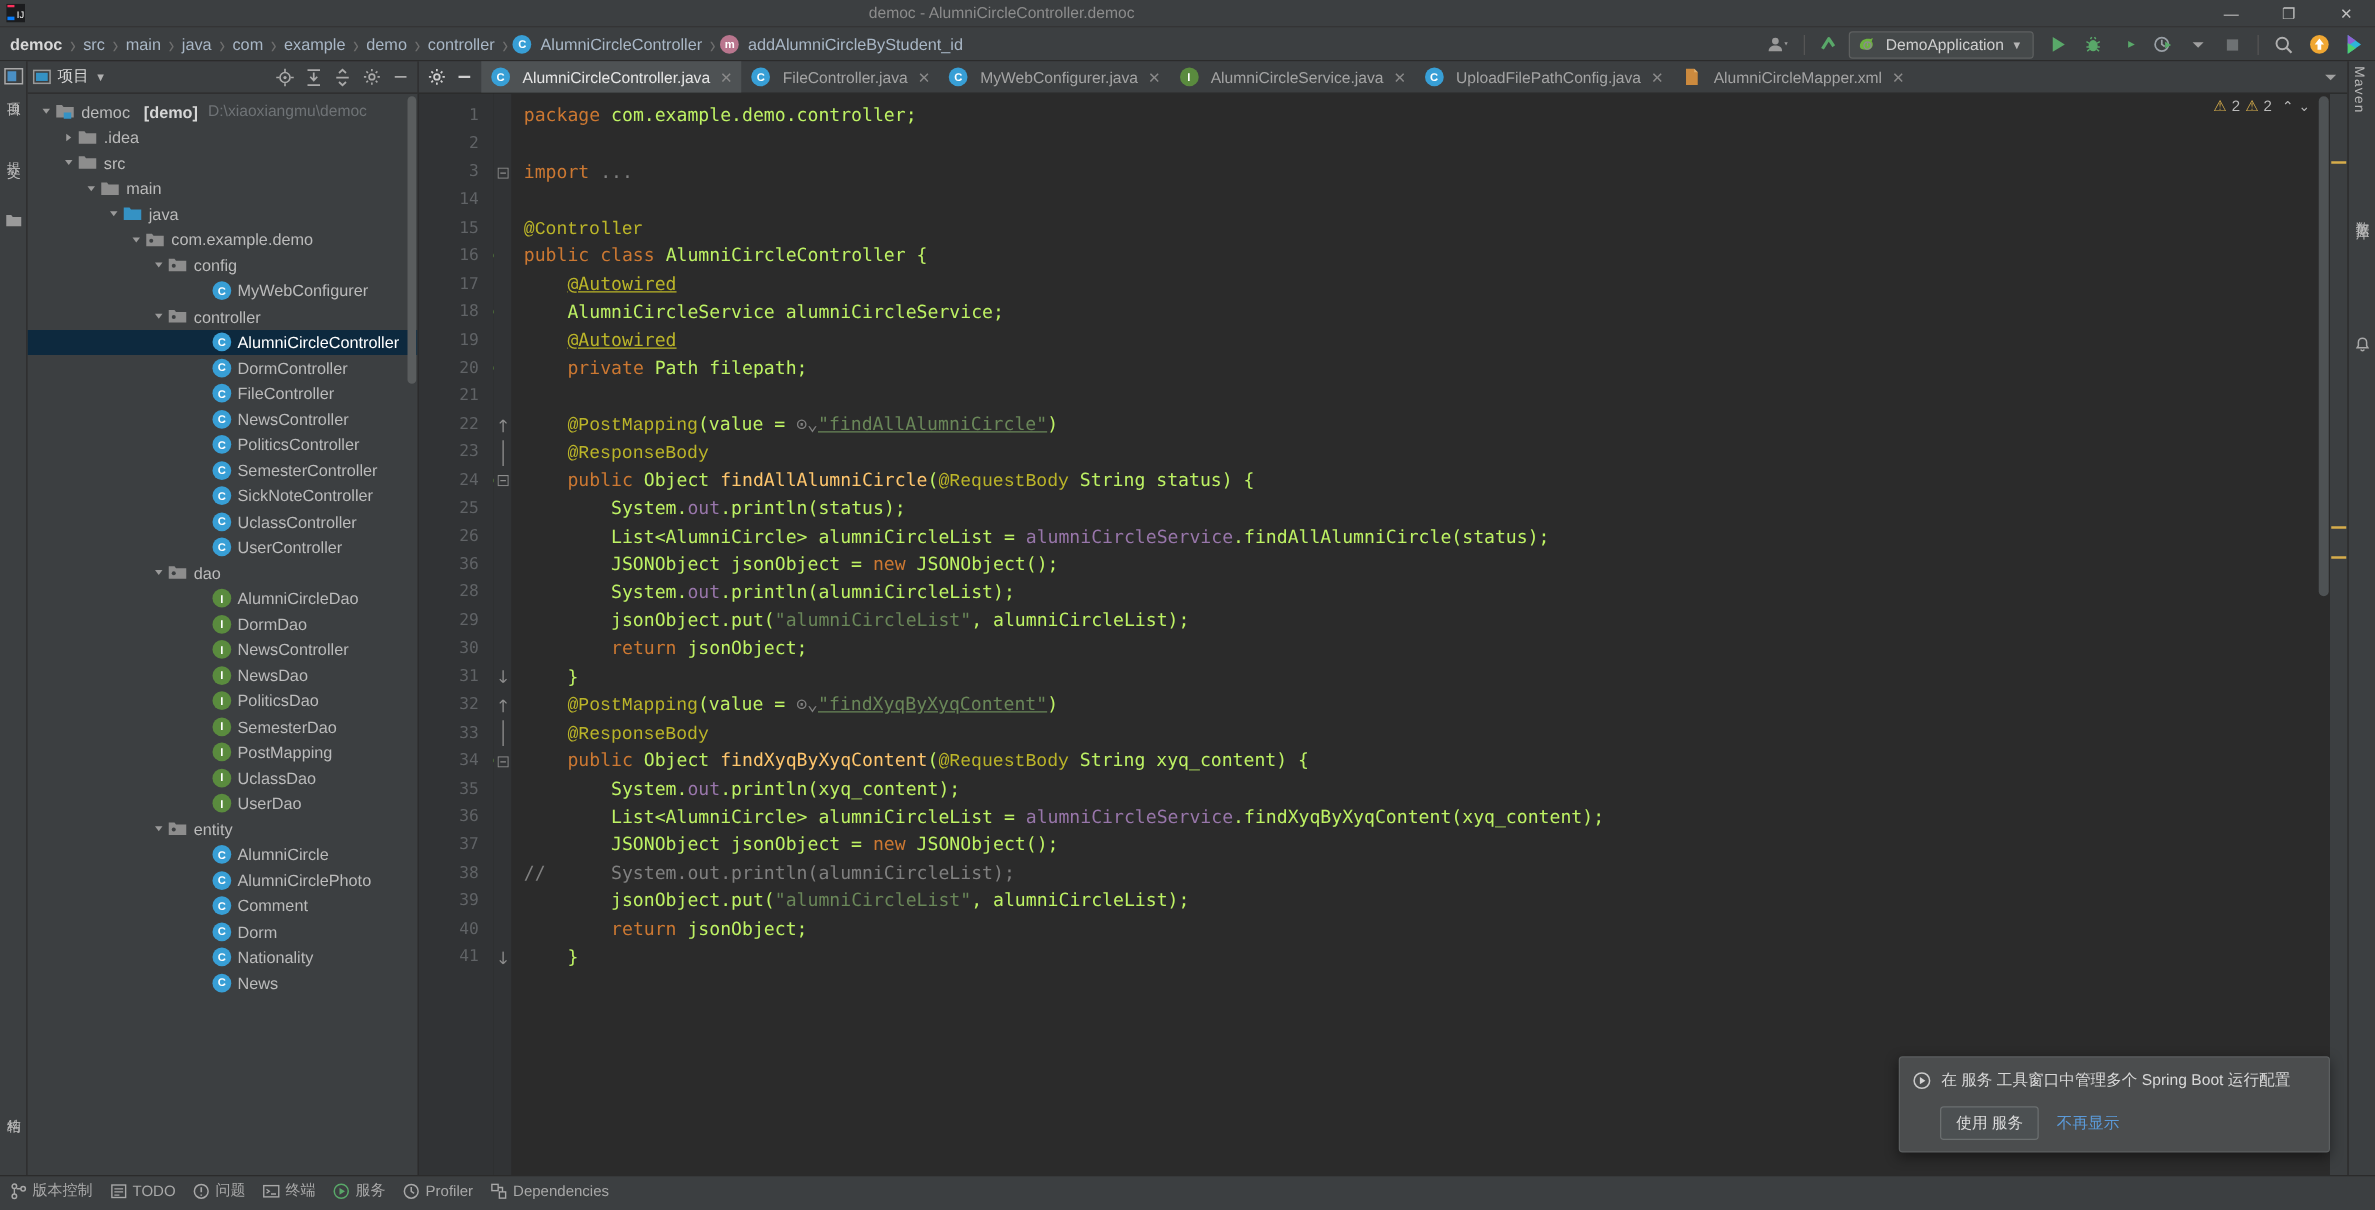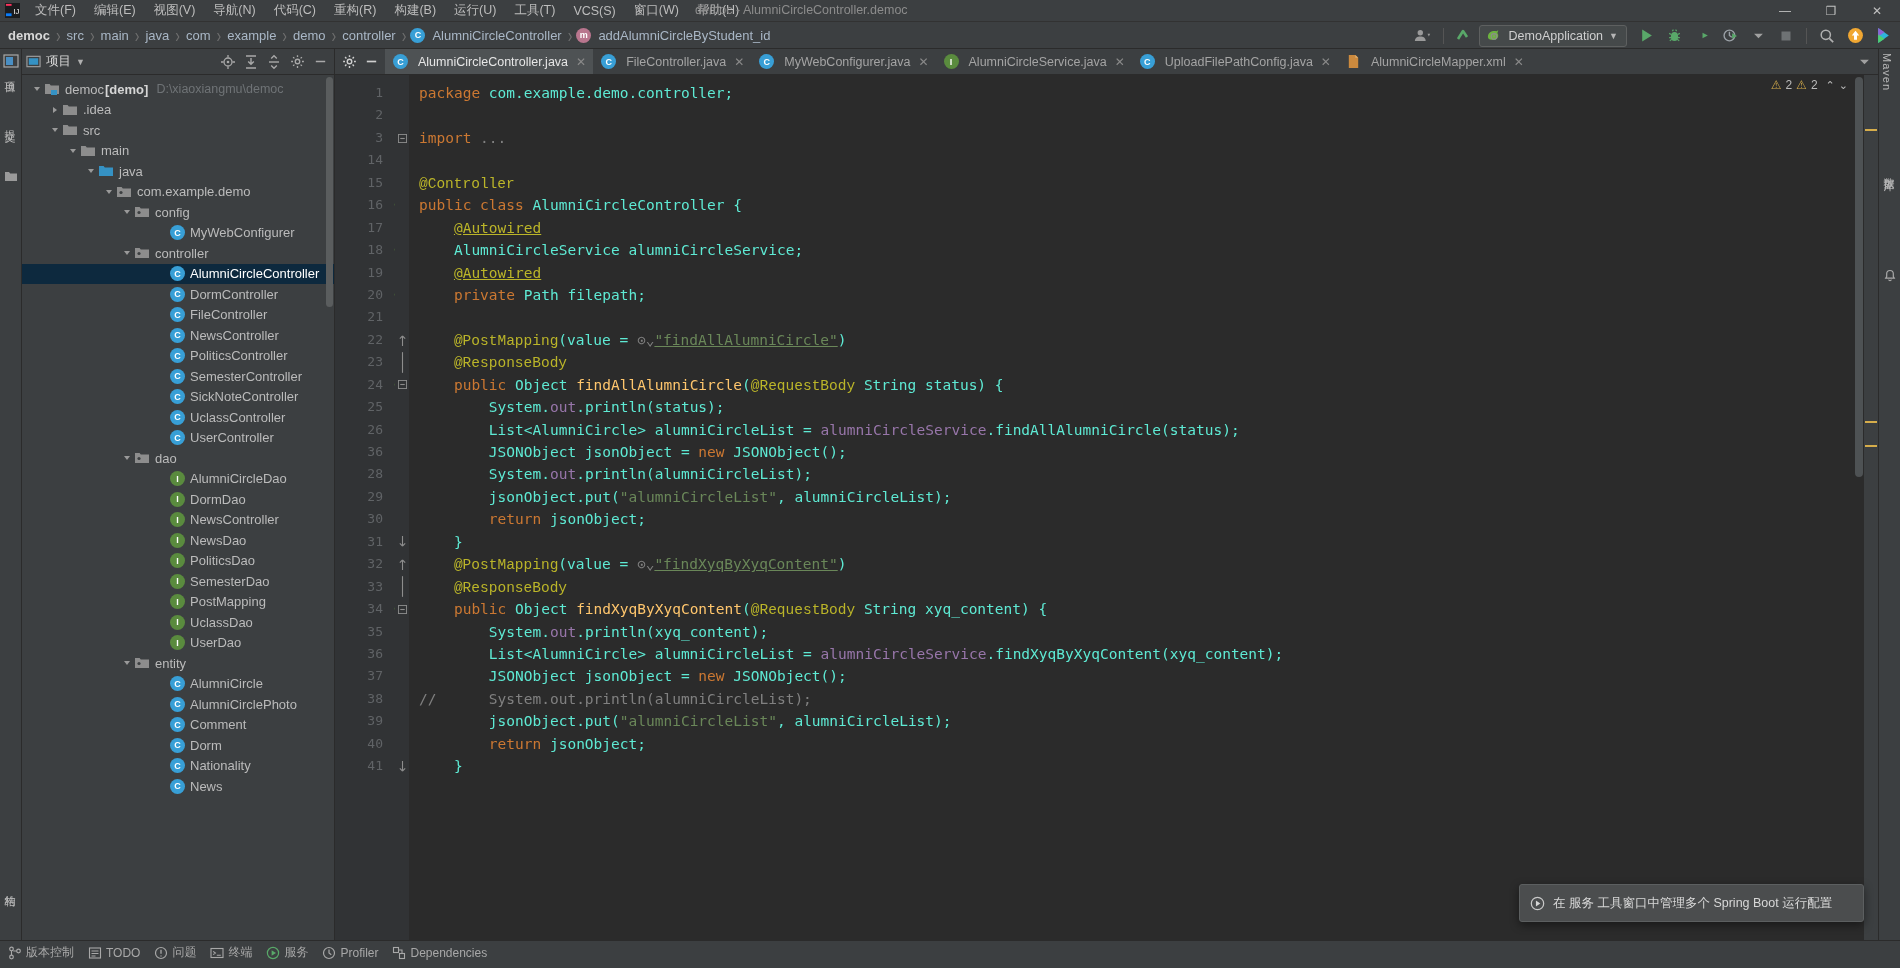--- a/index.html
+++ b/index.html
@@ -175,21 +175,21 @@
     font-size: 14.5px; line-height: 22.45px; color: #a9b7c6; white-space: pre;
     overflow: hidden;
   }
   .kw { color: #cc7832; }
   .str { color: #6a8759; }
   .ann { color: #bbb529; font-family: Liberation Mono, monospace; }
   .ann-u { color: #bbb529; text-decoration: underline; text-align: right; }
   .cmt { color: #808080; }
   .fld { color: #9876aa; }
   .mth { color: #ffc66d; }
-  .typ { color: #5eead4; }
+  .typ { color: #bef264; }
   .urlstr { color: #6a8759; text-decoration: underline; }
 
   
   .stripe {
     width: 14px; background: #3c3f41; flex: none; position: relative;
   }
   .stripe-mark { position: absolute; left: 1px; width: 12px; height: 2px; }
 
   .vscroll {
     position: absolute; right: 15px; top: 0; width: 8px; background: #4e5254;
@@ -231,34 +231,20 @@
 <body>
 
 <div class="titlebar">
   <div class="app-logo">
     <svg width="15" height="15" viewBox="0 0 16 16">
       <rect x="0" y="0" width="16" height="16" fill="#1b1c1e"></rect>
       <rect x="1" y="1" width="6" height="2" fill="#fe315d"></rect>
       <rect x="1" y="11" width="6" height="3" fill="#087cfa"></rect>
       <text x="9" y="12" font-size="8" fill="#fff" font-family="Liberation Sans">IJ</text>
     </svg>
-  </div>
-  <div class="menu-items">
-    <div class="menu-item">文件(F)</div>
-    <div class="menu-item">编辑(E)</div>
-    <div class="menu-item">视图(V)</div>
-    <div class="menu-item">导航(N)</div>
-    <div class="menu-item">代码(C)</div>
-    <div class="menu-item">重构(R)</div>
-    <div class="menu-item">构建(B)</div>
-    <div class="menu-item">运行(U)</div>
-    <div class="menu-item">工具(T)</div>
-    <div class="menu-item">VCS(S)</div>
-    <div class="menu-item">窗口(W)</div>
-    <div class="menu-item">帮助(H)</div>
   </div>
   <div class="win-title">democ - AlumniCircleController.democ</div>
   <div class="win-controls">
     <div class="win-btn">—</div>
     <div class="win-btn">❐</div>
     <div class="win-btn close">✕</div>
   </div>
 </div>
 
 <div class="navbar">
@@ -437,21 +423,21 @@
           <span class="tw">
             <span class="arrow down"></span>
           </span>
           <span class="ticon">
             <svg width="16" height="16" viewBox="0 0 16 16">
               <path d="M1 3h4.6l1.2 1.6H15V13H1Z" fill="#8d8d8d"></path>
               <rect x="7" y="9" width="6" height="5" fill="#3592c4"></rect>
             </svg>
           </span>
           <span class="tree-label">democ</span>
-          <span class="bold" style="margin-left: 1px;">[demo]</span>
+          <span class="bold" style="margin-left: 11px;">[demo]</span>
           <span class="tree-sub">D:\xiaoxiangmu\democ</span>
         </div>
         <div class="tree-row" style="padding-left: 26px;">
           <span class="tw">
             <span class="arrow right"></span>
           </span>
           <span class="ticon">
             <svg width="16" height="16" viewBox="0 0 16 16">
               <path d="M1 3h4.6l1.2 1.6H15V13H1Z" fill="#8d8d8d"></path>
             </svg>
@@ -899,20 +885,24 @@
       <div class="notify">
         <div class="notify-top">
           <span style="flex:none;margin-top:1px">
             <svg width="15" height="15" viewBox="0 0 16 16">
               <circle cx="8" cy="8" r="6.6" fill="none" stroke="#c9c9c9" stroke-width="1.3"></circle>
               <path d="M6.3 4.9 L11 8 L6.3 11.1 Z" fill="#d5d5d5"></path>
             </svg>
           </span>
           <span class="notify-text">在 服务 工具窗口中管理多个 Spring Boot 运行配置</span>
         </div>
+        <div class="notify-actions">
+          <button class="notify-btn">使用 服务</button>
+          <span class="notify-link">不再显示</span>
+        </div>
       </div>
     </div>
   </div>
 
   <div class="right-strip">
     <div class="strip-label" style="top:4px">Maven</div>
     <div class="strip-label" style="top:120px">数据库</div>
     <div class="strip-icn" style="top:220px">
       <svg width="14" height="14" viewBox="0 0 14 14">
           <path d="M7 1.5a3.3 3.3 0 0 1 3.3 3.3v2.8l1 1.6H2.7l1-1.6V4.8A3.3 3.3 0 0 1 7 1.5Z" fill="none" stroke="#a9a9a9" stroke-width="1.2"></path>

